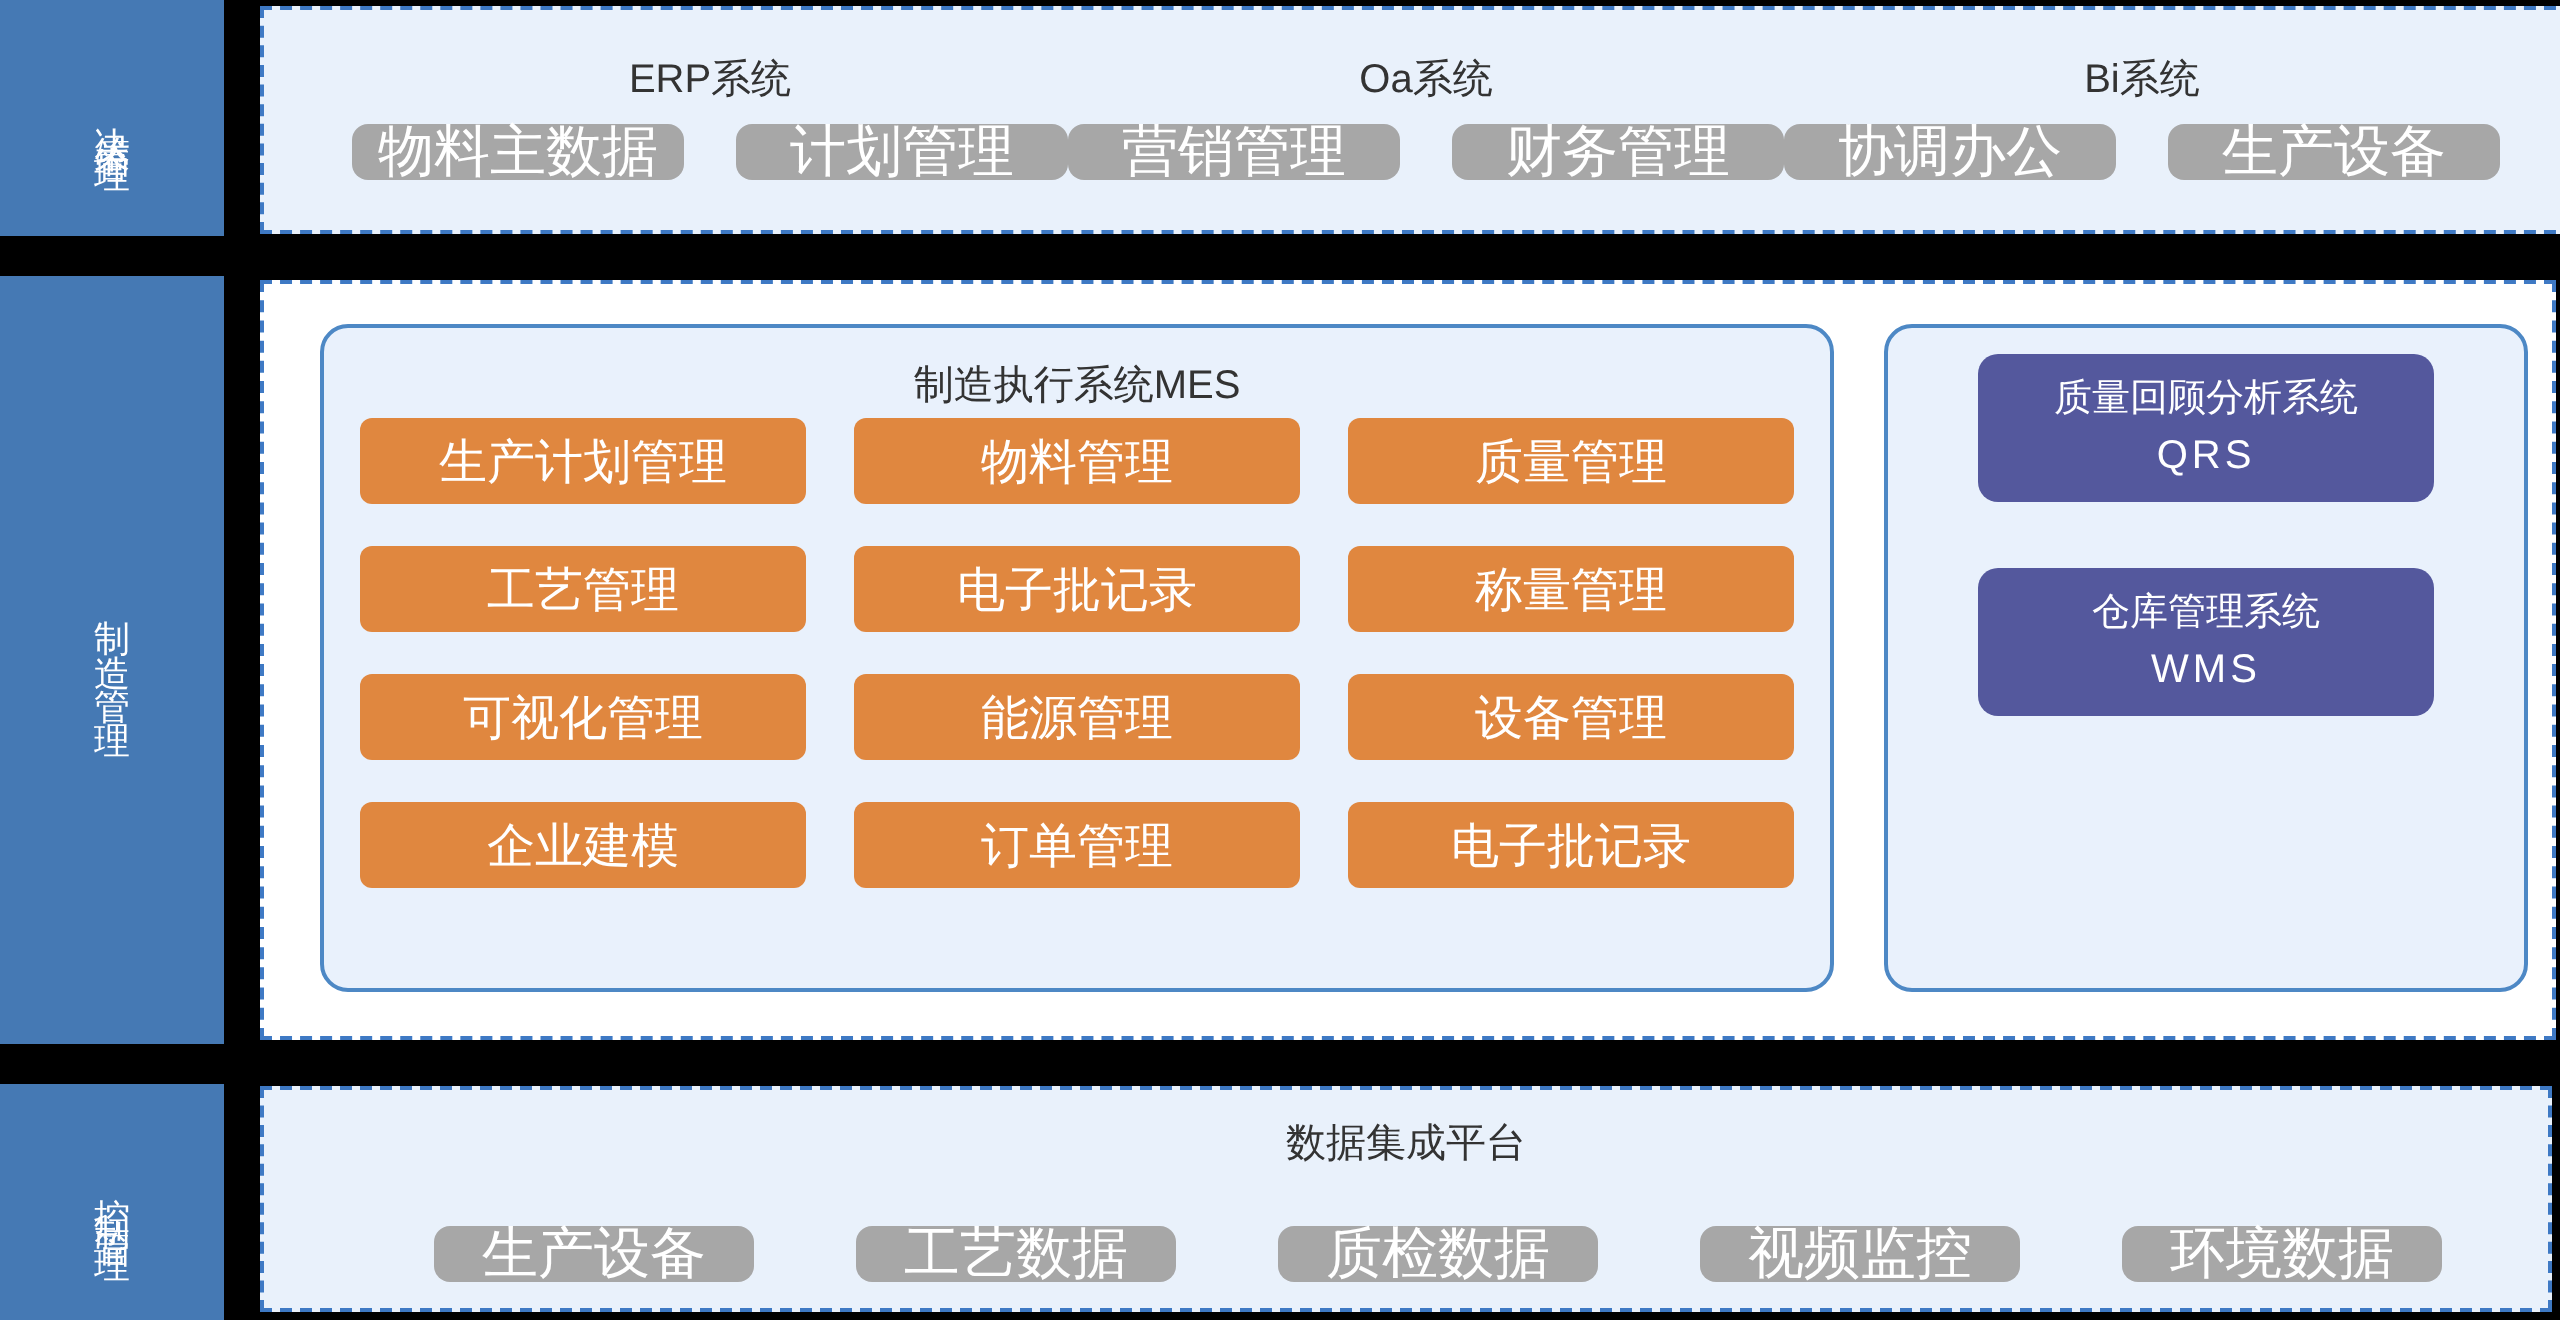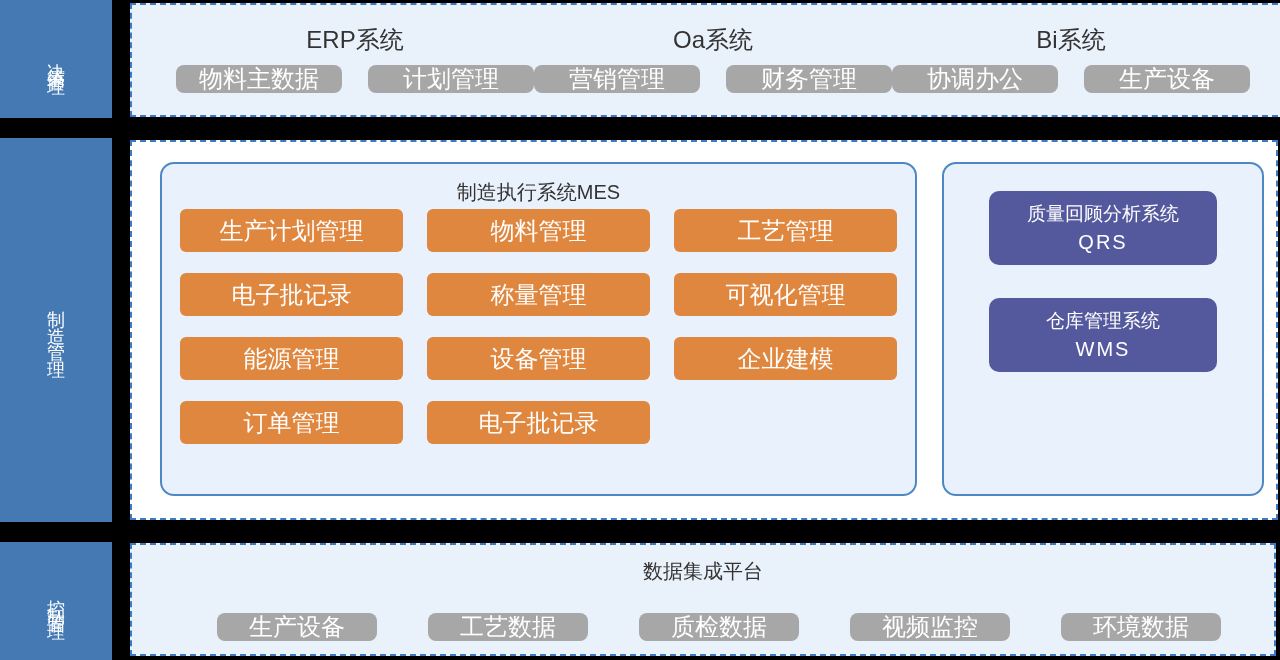--- a/index.html
+++ b/index.html
@@ -29,26 +29,26 @@
     flex: 1; border: 2px dashed #3e79c4; background: #e9f1fb;
   }
   .panel-top    { margin: 3px 4px 1px 18px; display: flex; padding: 6px 36px 10px 44px; }
   .panel-middle { margin: 2px 4px 2px 18px; background: #ffffff; display: flex; gap: 25px; padding: 10px 12px 0 28px; }
   .panel-bottom { margin: 1px 4px 4px 18px; display: flex; flex-direction: column; justify-content: center; gap: 28px; padding: 0 34px; }
 
   .sys-group {
     flex: 1; display: flex; flex-direction: column;
     align-items: center; justify-content: center; gap: 9px;
   }
-  .sys-title { font-size: 24px; color: #333333; }
+  .sys-title { font-size: 20px; color: #333333; }
   .chip-row { display: flex; gap: 26px; }
 
   .chip-gray {
     width: 166px; height: 28px; background: #a7a7a7; color: #ffffff;
-    border-radius: 8px; font-size: 24px;
+    border-radius: 8px; font-size: 28px;
     display: flex; align-items: center; justify-content: center; white-space: nowrap;
   }
 
   .mes-box {
     width: 757px; height: 334px; margin-top: 10px;
     border: 2px solid #4d88c5; border-radius: 14px; background: #e9f1fc;
     padding: 15px 18px 0;
   }
   .mes-title { text-align: center; font-size: 20px; color: #333333; margin-bottom: 3px; }
   .mes-grid {
@@ -57,21 +57,21 @@
   }
   .chip-orange {
     height: 43px; background: #e0873f; color: #ffffff; border-radius: 6px;
     font-size: 24px; display: flex; align-items: center; justify-content: center; white-space: nowrap;
   }
 
   .side-box {
     width: 322px; height: 334px; margin-top: 10px;
     border: 2px solid #4d88c5; border-radius: 14px; background: #e9f1fc;
     display: flex; flex-direction: column; align-items: center;
-    padding-top: 27px; gap: 33px;
+    padding-top: 13px; gap: 33px;
   }
   .chip-purple {
     width: 228px; background: #54589d; color: #ffffff; border-radius: 10px;
     text-align: center; padding: 9px 0;
   }
   .chip-purple .line1 { font-size: 19px; line-height: 28px; }
   .chip-purple .line2 { font-size: 20px; line-height: 28px; letter-spacing: 2px; }
 
   .platform-title { text-align: center; font-size: 20px; color: #333333; }
   .bottom-row { display: flex; justify-content: space-evenly; }
@@ -121,20 +121,21 @@
     <aside class="sidebar">
       <span class="v-text v-mid">制造管理</span>
     </aside>
     <div class="panel panel-middle">
 
       <div class="mes-box">
         <div class="mes-title">制造执行系统MES</div>
         <div class="mes-grid">
           <div class="chip-orange">生产计划管理</div>
           <div class="chip-orange">物料管理</div>
+          <div class="chip-orange">质量管理</div>
           <div class="chip-orange">工艺管理</div>
           <div class="chip-orange">电子批记录</div>
           <div class="chip-orange">称量管理</div>
           <div class="chip-orange">可视化管理</div>
           <div class="chip-orange">能源管理</div>
           <div class="chip-orange">设备管理</div>
           <div class="chip-orange">企业建模</div>
           <div class="chip-orange">订单管理</div>
           <div class="chip-orange">电子批记录</div>
         </div>

